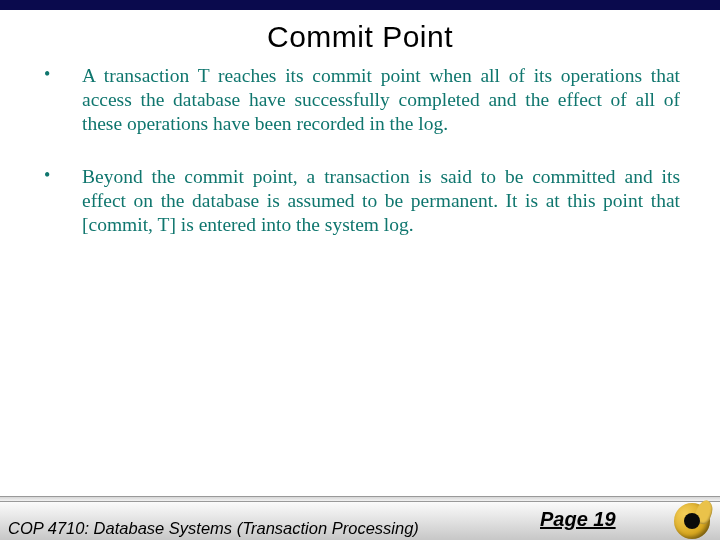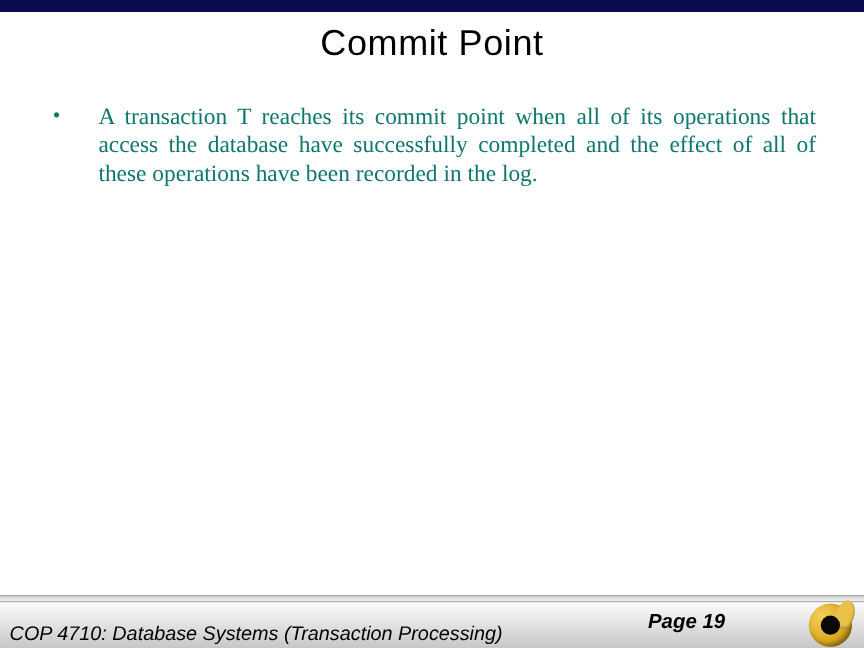--- a/index.html
+++ b/index.html
@@ -16,21 +16,21 @@
   }
   .slide {
     padding: 10px 40px 0 40px;
   }
   .title {
     font-family: Arial, Helvetica, sans-serif;
     font-size: 30px;
     font-weight: 400;
     text-align: center;
     color: #000;
-    margin-bottom: 32px;
+    margin-bottom: 10px;
     letter-spacing: 0.5px;
   }
   .bullets {
     list-style: none;
   }
   .bullets li {
     position: relative;
     padding-left: 42px;
     font-size: 19.5px;
     line-height: 1.22;
@@ -72,25 +72,26 @@
     font-style: italic;
     font-size: 16.5px;
     color: #000;
     white-space: nowrap;
     margin-top: 14px;
   }
   .footer-page {
     font-family: Arial, Helvetica, sans-serif;
     font-weight: 700;
     font-style: italic;
-    font-size: 17px;
+    font-size: 20px;
     color: #000;
     position: absolute;
     left: 540px;
     top: 6px;
+    text-decoration: underline;
   }
   .footer-logo {
     position: absolute;
     right: 10px;
     top: 50%;
     transform: translateY(-50%);
     width: 36px;
     height: 36px;
   }
   .footer-logo .ring {
@@ -122,20 +123,21 @@
 </style>
 </head>
 <body>
 
 <div class="top-bar"></div>
 
 <div class="slide">
   <h1 class="title">Commit Point</h1>
   <ul class="bullets">
     <li>A transaction T reaches its commit point when all of its operations that access the database have successfully completed and the effect of all of these operations have been recorded in the log.</li>
+    <li>Beyond the commit point, a transaction is said to be committed and its effect on the database is assumed to be permanent.  It is at this point that [commit, T] is entered into the system log.</li>
   </ul>
 </div>
 
 <div class="footer">
   <div class="footer-top-line"></div>
   <div class="footer-bar">
     <span class="footer-course">COP 4710: Database Systems  (Transaction Processing)</span>
     <span class="footer-page">Page 19</span>
     <div class="footer-logo">
       <div class="ring"></div>

